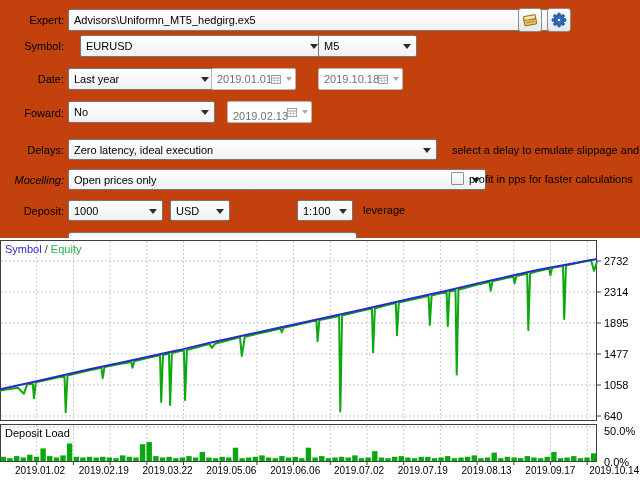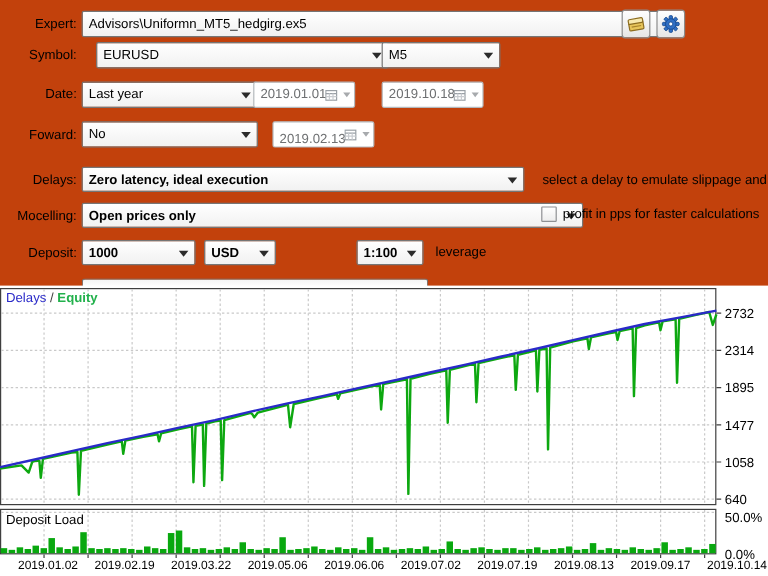--- a/index.html
+++ b/index.html
@@ -2,21 +2,21 @@
 <html><head>
 <meta charset="utf-8">
 <style>
   html,body{margin:0;padding:0;width:640px;height:480px;background:#fff;overflow:hidden;
     font-family:"Liberation Sans",sans-serif;}
   #stage{position:relative;width:640px;height:480px;background:#c2410c;padding-left:32px;}
   .flabel{position:absolute;left:0;width:64px;text-align:right;font-size:11px;color:#000;white-space:nowrap;}
   .combo{position:absolute;height:22px;box-sizing:border-box;border:1px solid #767676;border-radius:2px;
     background:linear-gradient(#ffffff,#f1f1f1);display:flex;align-items:center;
     padding:0 18px 0 5px;font-size:11px;color:#000;white-space:nowrap;overflow:hidden;}
-  .combo.short{height:21px;font-weight:bold;}
+  .combo.short{height:21px;}
   .combo-arrow{position:absolute;right:5px;top:50%;margin-top:-2px;width:0;height:0;
     border-left:4px solid transparent;border-right:4px solid transparent;border-top:5px solid #2b2b2b;}
   .datefield{position:absolute;height:22px;box-sizing:border-box;border:1px solid #b4b8bc;border-radius:2px;
     background:#fff;display:flex;align-items:center;padding:0 26px 0 5px;font-size:11px;color:#6e7072;white-space:nowrap;}
   .datefield .cal{position:absolute;right:13px;top:5px;}
   .datefield .gray-arrow{position:absolute;right:3px;top:50%;margin-top:-2px;width:0;height:0;
     border-left:3px solid transparent;border-right:3px solid transparent;border-top:4px solid #a7aaad;}
   .iconbtn{position:absolute;width:24px;height:24px;box-sizing:border-box;border:1px solid #8b8b8b;border-radius:3px;
     background:linear-gradient(#fefefe,#e6e6e6);display:flex;align-items:center;justify-content:center;}
   .statictext{position:absolute;font-size:11px;color:#000;white-space:nowrap;}
@@ -34,21 +34,21 @@
 </head>
 <body>
 
 <div id="stage">
 
   <div class="flabel" style="top:14px;">Expert:</div>
   <div class="flabel" style="top:40px;">Symbol:</div>
   <div class="flabel" style="top:73px;">Date:</div>
   <div class="flabel" style="top:107px;">Foward:</div>
   <div class="flabel" style="top:144px;">Delays:</div>
-  <div class="flabel" style="top:174px;">Mocelling:</div>
+  <div class="flabel" style="top:174px;font-style:italic;">Mocelling:</div>
   <div class="flabel" style="top:205px;">Deposit:</div>
 
   <div class="combo" style="left:68px;top:9px;width:497px;">
     <span>Advisors\Uniformn_MT5_hedgirg.ex5</span>
     <span class="combo-arrow"></span>
   </div>
   <div class="iconbtn" style="left:518px;top:8px;">
     <svg width="16" height="16">
       <g transform="rotate(-10 8 8)">
         <rect x="2" y="6" width="12" height="7" rx="1" fill="#e7c55a" stroke="#8d6d20"></rect>
@@ -322,16 +322,16 @@
         <text x="167.6" y="236" text-anchor="middle" class="datelabel">2019.03.22</text>
         <text x="231.4" y="236" text-anchor="middle" class="datelabel">2019.05.06</text>
         <text x="295.2" y="236" text-anchor="middle" class="datelabel">2019.06.06</text>
         <text x="359" y="236" text-anchor="middle" class="datelabel">2019.07.02</text>
         <text x="422.8" y="236" text-anchor="middle" class="datelabel">2019.07.19</text>
         <text x="486.6" y="236" text-anchor="middle" class="datelabel">2019.08.13</text>
         <text x="550.4" y="236" text-anchor="middle" class="datelabel">2019.09.17</text>
         <text x="614.2" y="236" text-anchor="middle" class="datelabel">2019.10.14</text>
       </svg>
     <div id="chart-legend">
-      <span id="legend-balance" style="color: rgb(42, 42, 200);">Delays</span><span id="legend-sep" style="color: rgb(63, 63, 63);"> / </span><span id="legend-equity" style="color: rgb(34, 177, 76); font-weight: bold;">Equity</span>
+      <span id="legend-balance" style="color: rgb(42, 42, 200);">Symbol</span><span id="legend-sep" style="color: rgb(63, 63, 63);"> / </span><span id="legend-equity" style="color: rgb(34, 177, 76);">Equity</span>
     </div>
   </div>
 </div>
 
 </body></html>

